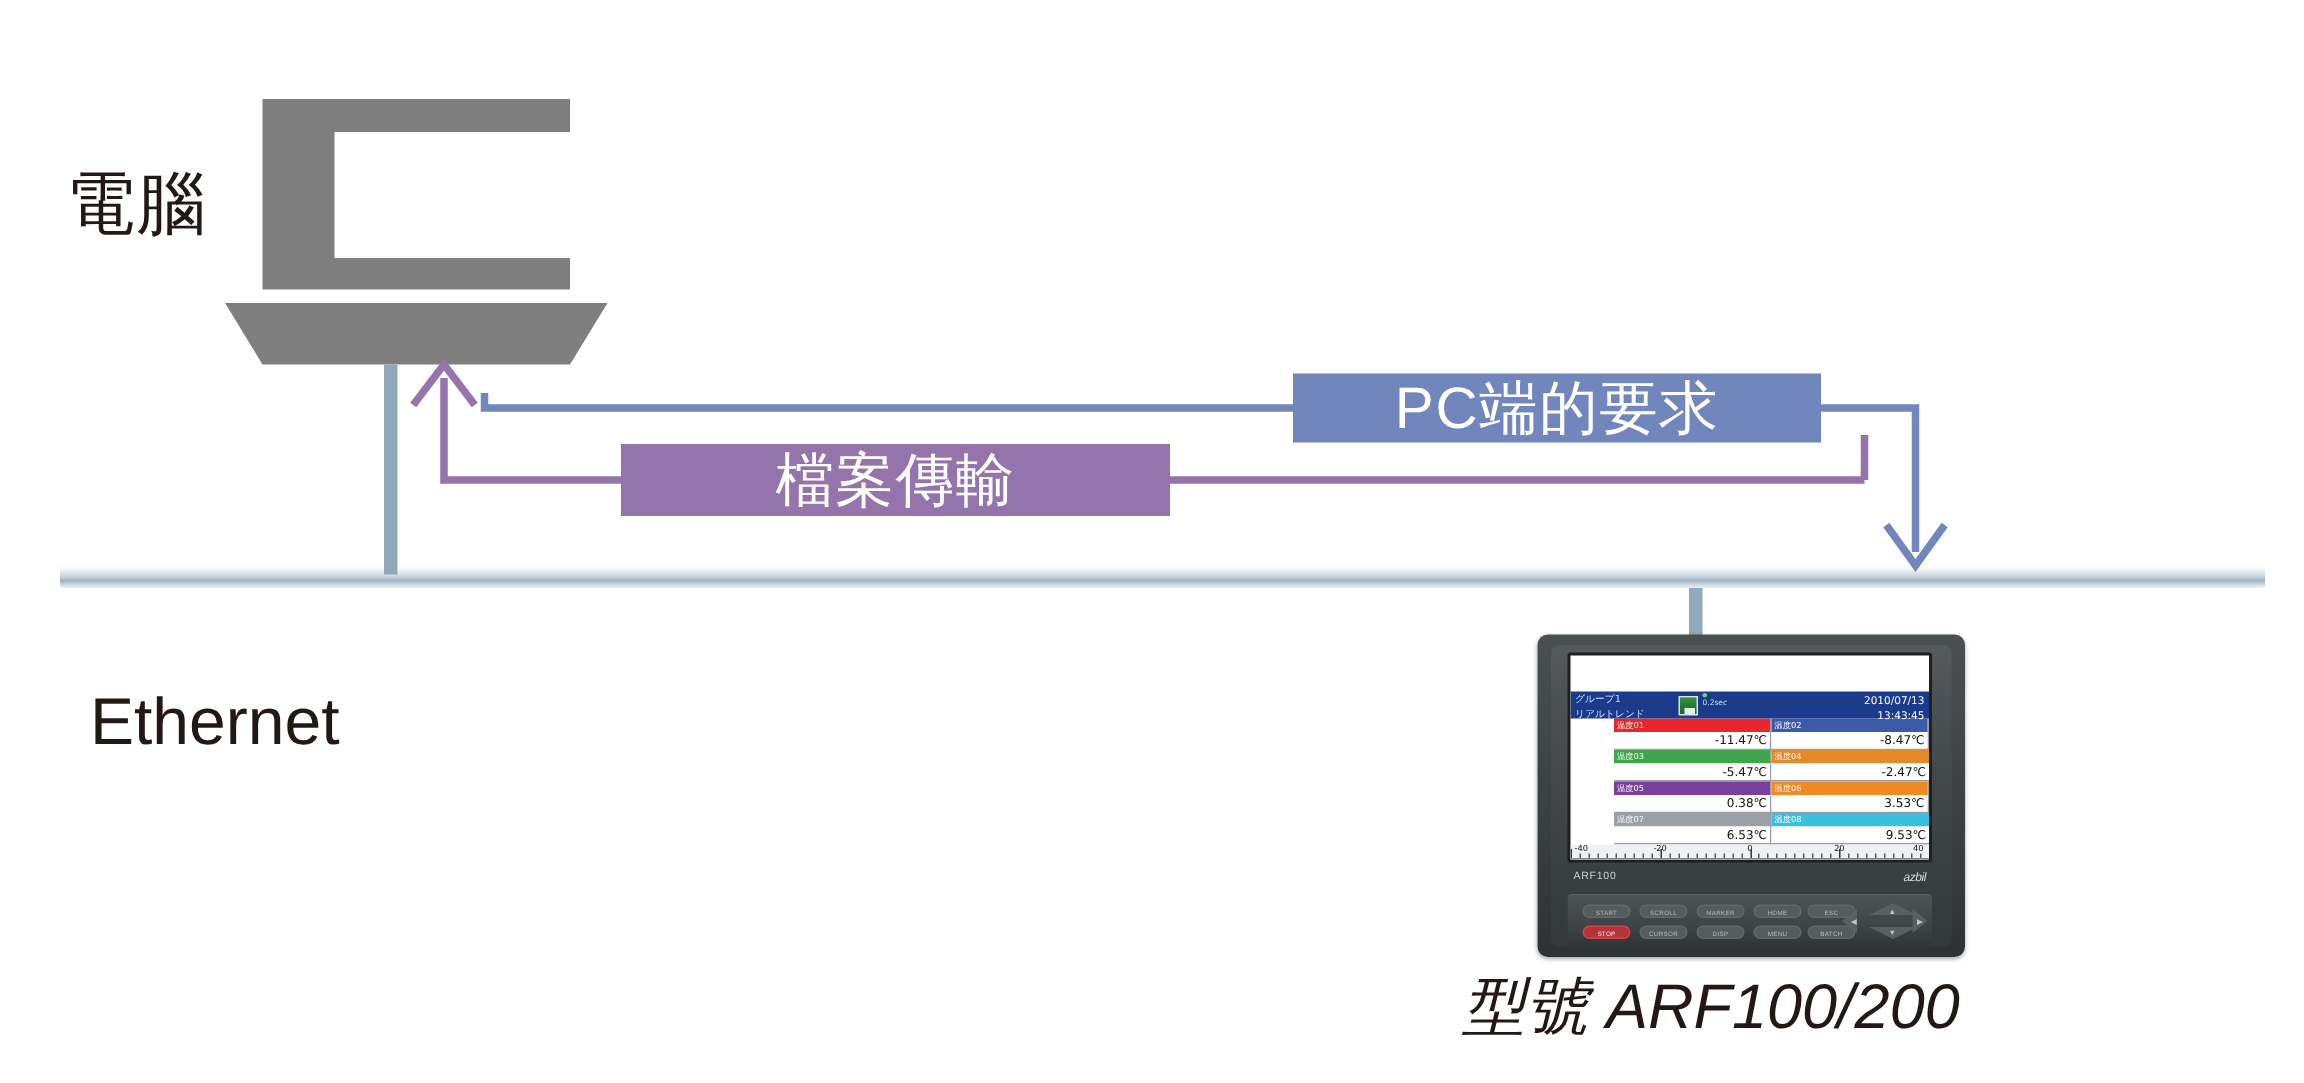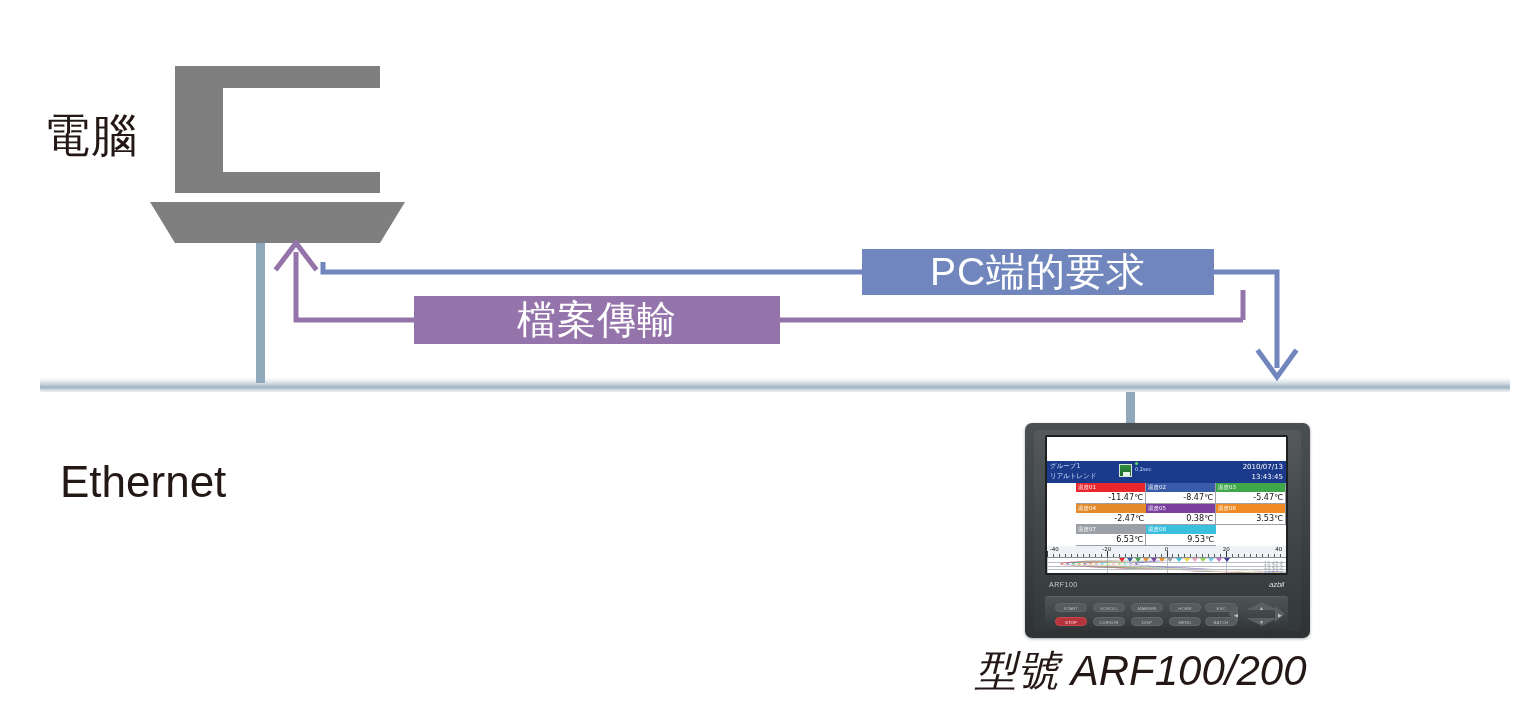--- a/index.html
+++ b/index.html
@@ -245,21 +245,21 @@
     font-size: 7px;
     line-height: 10px;
     text-align: right;
     color: #ffffff;
     white-space: pre-line;
   }
 
   
   #channel-grid {
     display: grid;
-    grid-template-columns: repeat(3, 1fr);
+    grid-template-columns: repeat(2, 1fr);
     gap: 0;
     margin-left: 29px;
   }
   .ch-cell {
     border-right: 1px solid #9aa0a6;
     border-bottom: 1px solid #9aa0a6;
     box-sizing: border-box;
   }
   .ch-cell:nth-child(4n) { border-right: none; }
   .ch-name {

